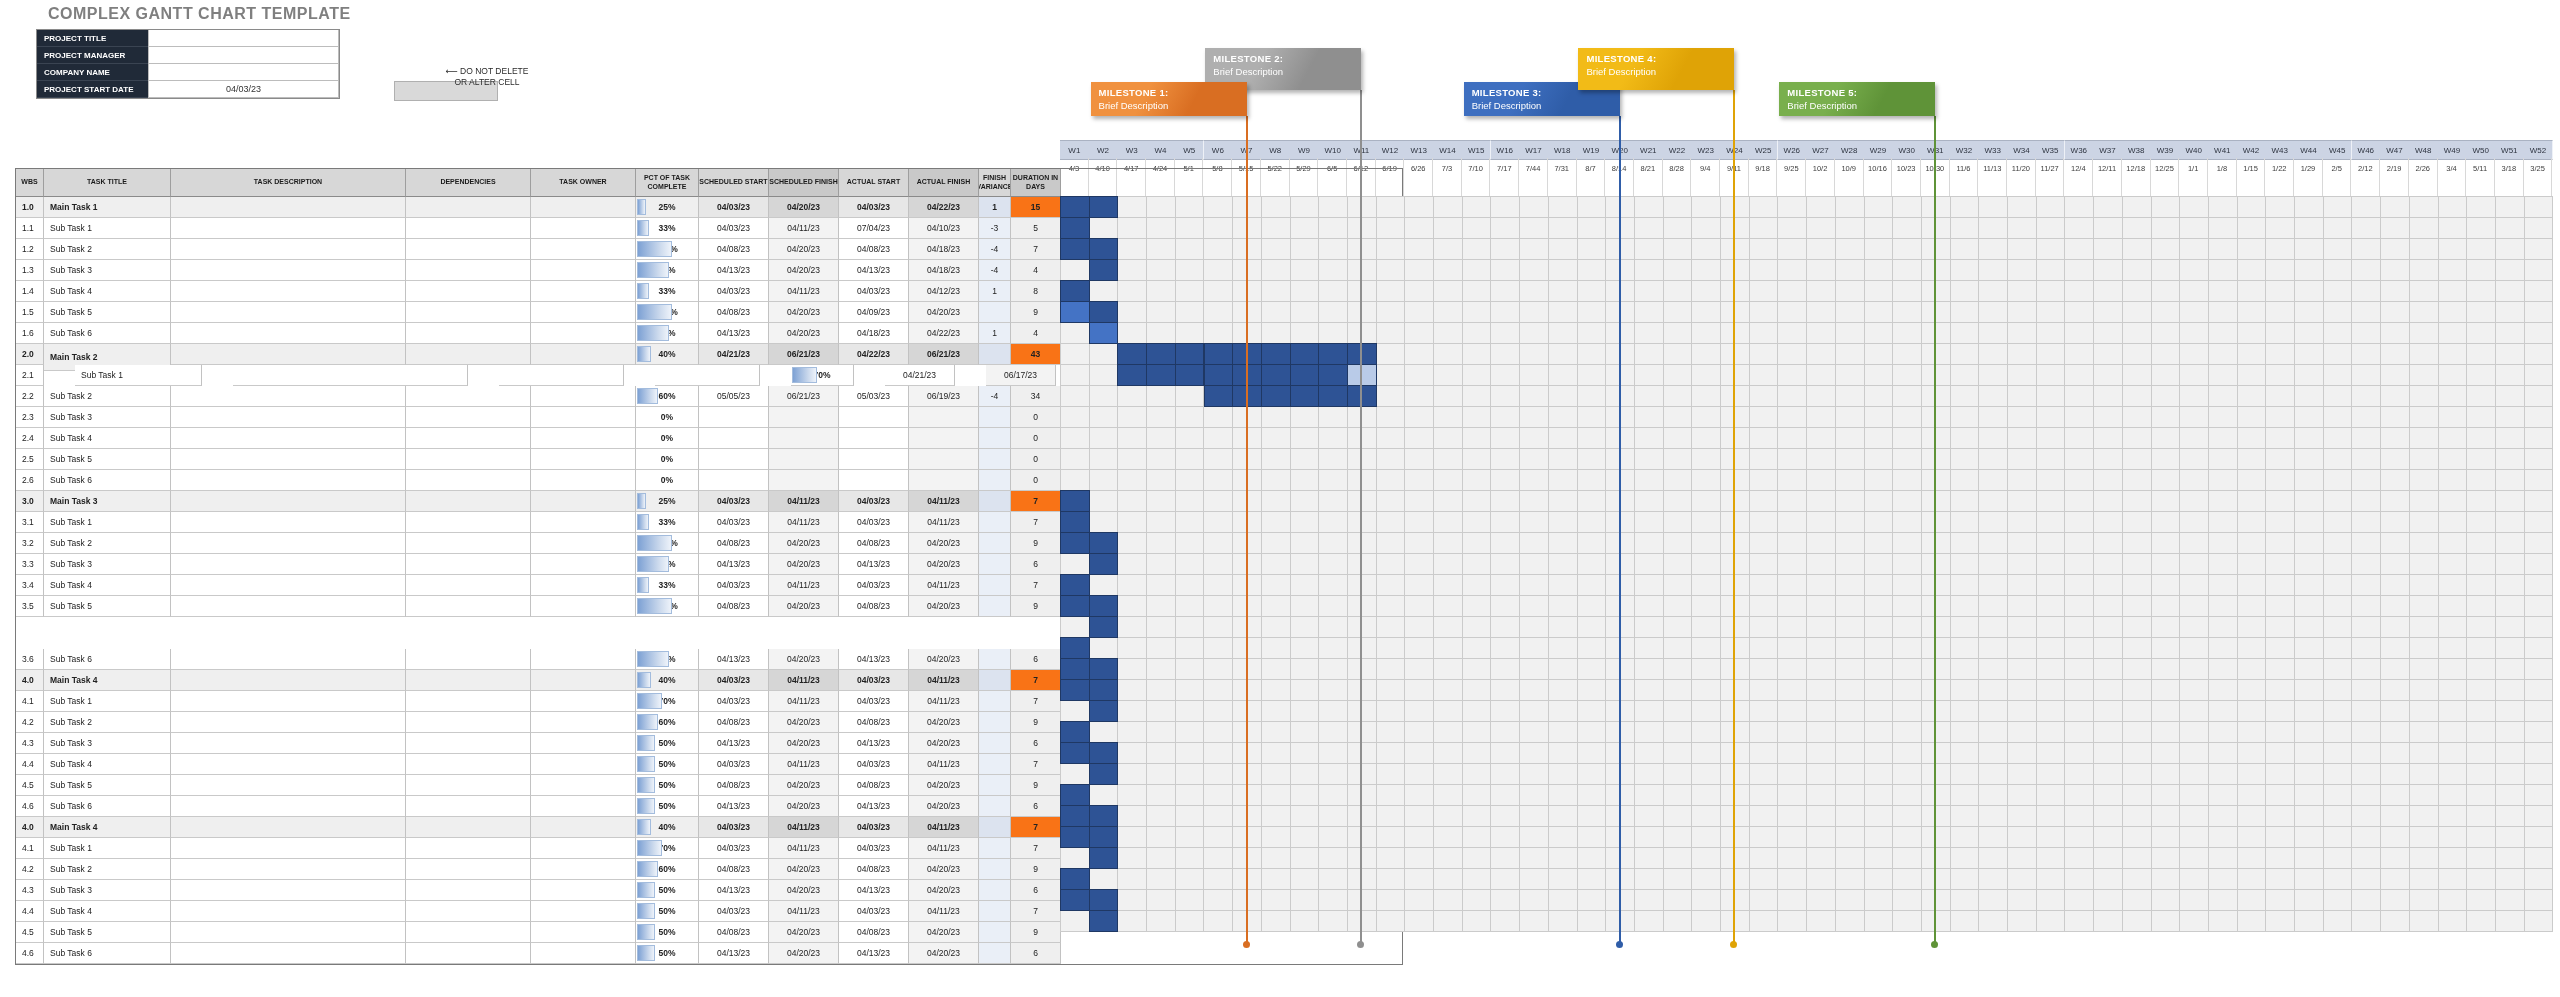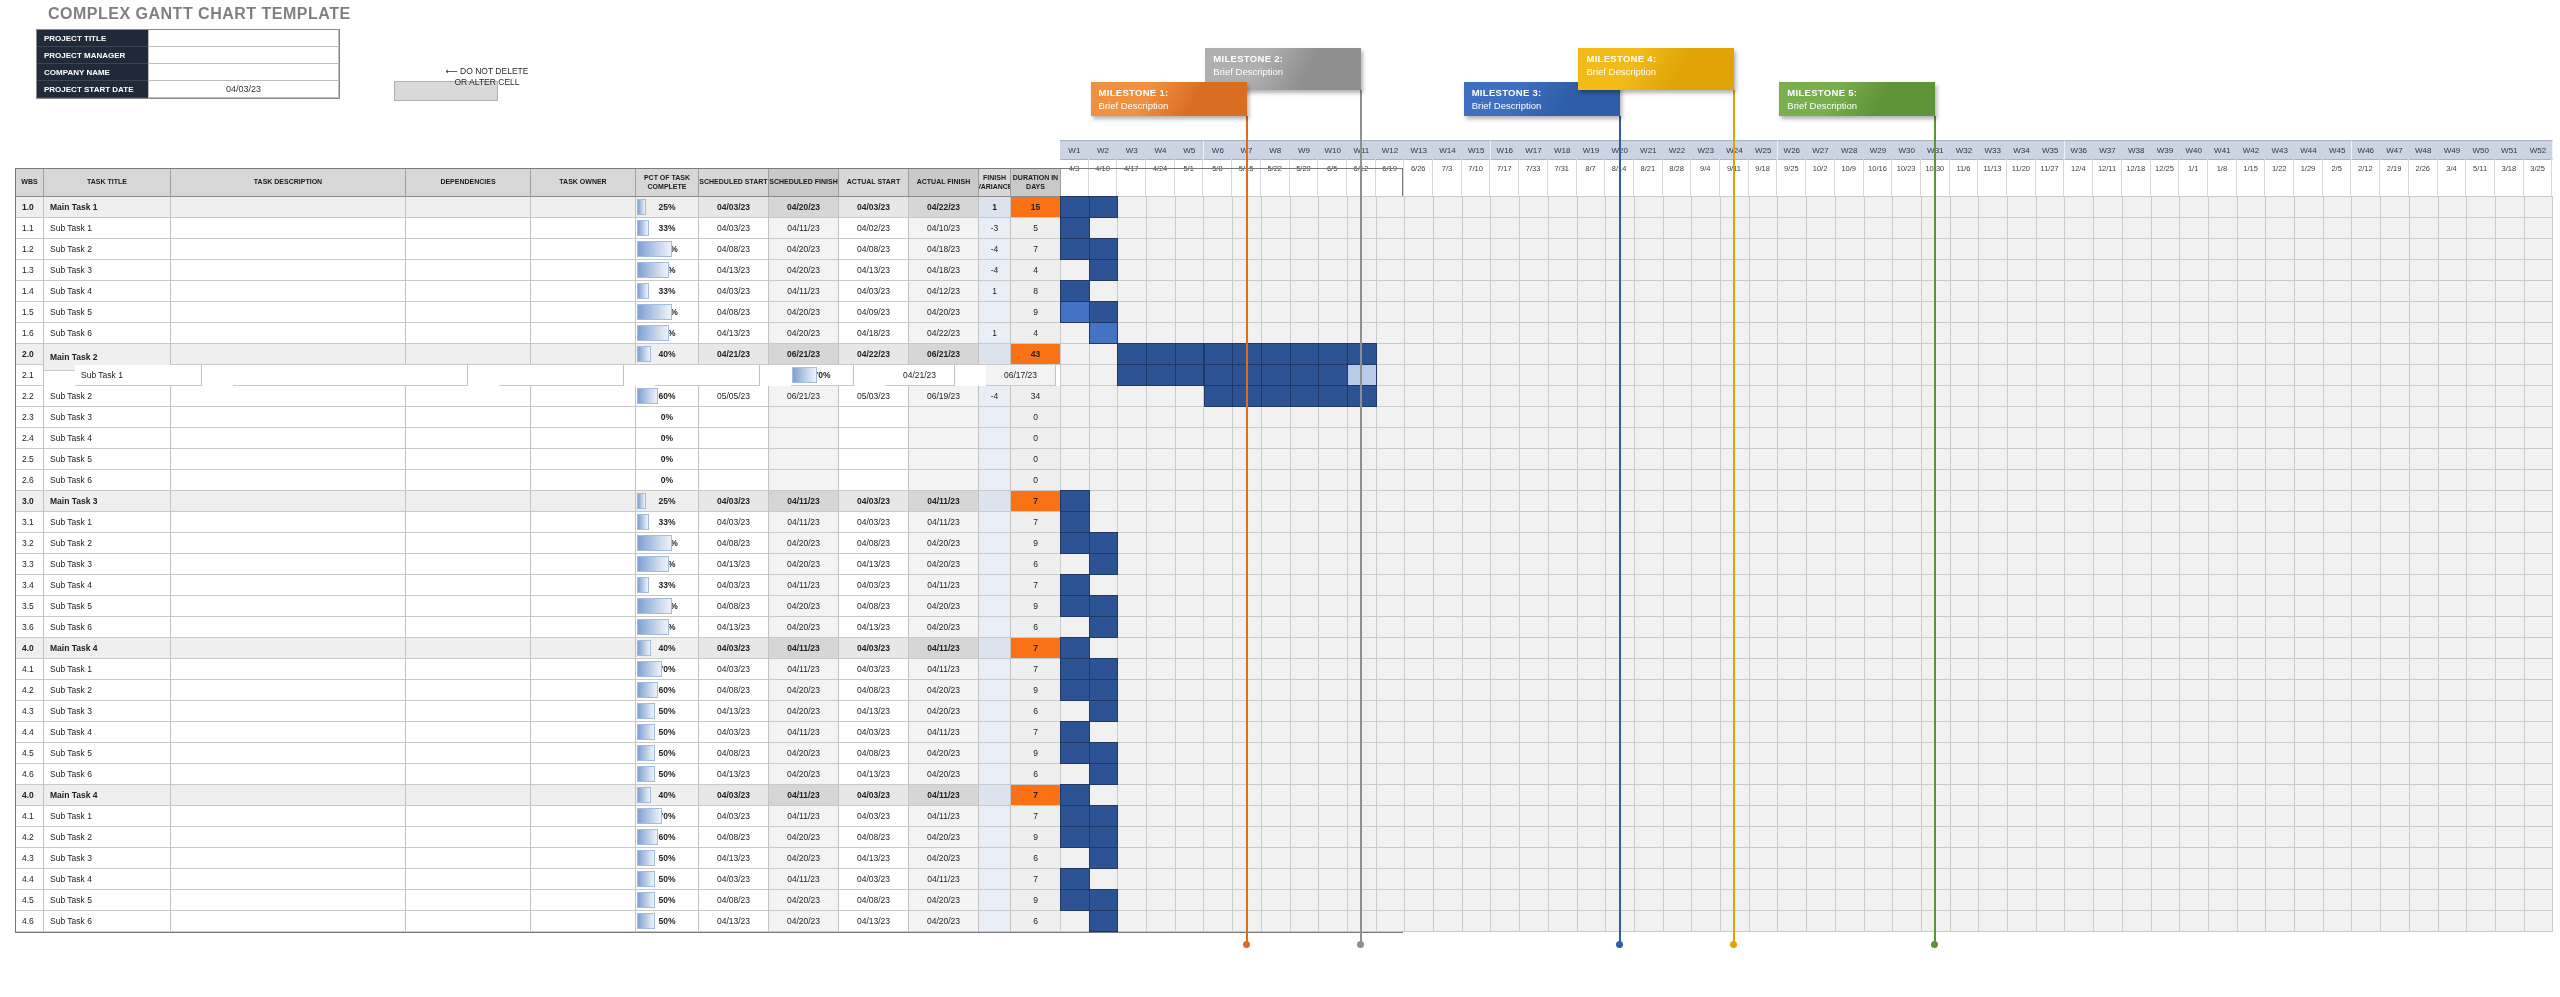--- a/index.html
+++ b/index.html
@@ -125,21 +125,21 @@
       <div class="dt" style="left: 1375.7px; top: 158px; width: 28.7px;">6/19</div>
       <div class="wk" style="left: 1404.4px; top: 140px; width: 28.7px;">W13</div>
       <div class="dt" style="left: 1404.4px; top: 158px; width: 28.7px;">6/26</div>
       <div class="wk" style="left: 1433.1px; top: 140px; width: 28.7px;">W14</div>
       <div class="dt" style="left: 1433.1px; top: 158px; width: 28.7px;">7/3</div>
       <div class="wk" style="left: 1461.8px; top: 140px; width: 28.7px;">W15</div>
       <div class="dt" style="left: 1461.8px; top: 158px; width: 28.7px;">7/10</div>
       <div class="wk" style="left: 1490.5px; top: 140px; width: 28.7px;">W16</div>
       <div class="dt" style="left: 1490.5px; top: 158px; width: 28.7px;">7/17</div>
       <div class="wk" style="left: 1519.2px; top: 140px; width: 28.7px;">W17</div>
-      <div class="dt" style="left: 1519.2px; top: 158px; width: 28.7px;">7/33</div>
+      <div class="dt" style="left: 1519.2px; top: 158px; width: 28.7px;">7/44</div>
       <div class="wk" style="left: 1547.9px; top: 140px; width: 28.7px;">W18</div>
       <div class="dt" style="left: 1547.9px; top: 158px; width: 28.7px;">7/31</div>
       <div class="wk" style="left: 1576.6px; top: 140px; width: 28.7px;">W19</div>
       <div class="dt" style="left: 1576.6px; top: 158px; width: 28.7px;">8/7</div>
       <div class="wk" style="left: 1605.3px; top: 140px; width: 28.7px;">W20</div>
       <div class="dt" style="left: 1605.3px; top: 158px; width: 28.7px;">8/14</div>
       <div class="wk" style="left: 1634px; top: 140px; width: 28.7px;">W21</div>
       <div class="dt" style="left: 1634px; top: 158px; width: 28.7px;">8/21</div>
       <div class="wk" style="left: 1662.7px; top: 140px; width: 28.7px;">W22</div>
       <div class="dt" style="left: 1662.7px; top: 158px; width: 28.7px;">8/28</div>
@@ -235,21 +235,21 @@
       </div>
       <div class="t-row" style="height: 21px;">
         <div class="t-cell c-wbs al" style="width: 28px; height: 21px;">1.1</div>
         <div class="t-cell c-title al" style="width: 127px; height: 21px;">Sub Task 1</div>
         <div class="t-cell c-desc al" style="width: 235px; height: 21px;"></div>
         <div class="t-cell c-dep al" style="width: 125px; height: 21px;"></div>
         <div class="t-cell c-owner al" style="width: 105px; height: 21px;"></div>
         <div class="t-cell c-pct" style="width: 63px; height: 21px;">33%<div class="databar" style="width: 11.55px;"></div></div>
         <div class="t-cell c-ss ac" style="width: 70px; height: 21px;">04/03/23</div>
         <div class="t-cell c-sf ac" style="width: 70px; height: 21px;">04/11/23</div>
-        <div class="t-cell c-as ac" style="width: 70px; height: 21px;">04/02/23</div>
+        <div class="t-cell c-as ac" style="width: 70px; height: 21px;">07/04/23</div>
         <div class="t-cell c-af ac" style="width: 70px; height: 21px;">04/10/23</div>
         <div class="t-cell c-var ac" style="width: 32px; height: 21px;">-3</div>
         <div class="t-cell c-dur ac" style="width: 50px; height: 21px;">5</div>
       </div>
       <div class="t-row" style="height: 21px;">
         <div class="t-cell c-wbs al" style="width: 28px; height: 21px;">1.2</div>
         <div class="t-cell c-title al" style="width: 127px; height: 21px;">Sub Task 2</div>
         <div class="t-cell c-desc al" style="width: 235px; height: 21px;"></div>
         <div class="t-cell c-dep al" style="width: 125px; height: 21px;"></div>
         <div class="t-cell c-owner al" style="width: 105px; height: 21px;"></div>
@@ -492,21 +492,21 @@
         <div class="t-cell c-dep al" style="width: 125px; height: 21px;"></div>
         <div class="t-cell c-owner al" style="width: 105px; height: 21px;"></div>
         <div class="t-cell c-pct" style="width: 63px; height: 21px;">100%<div class="databar" style="width: 35px;"></div></div>
         <div class="t-cell c-ss ac" style="width: 70px; height: 21px;">04/08/23</div>
         <div class="t-cell c-sf ac" style="width: 70px; height: 21px;">04/20/23</div>
         <div class="t-cell c-as ac" style="width: 70px; height: 21px;">04/08/23</div>
         <div class="t-cell c-af ac" style="width: 70px; height: 21px;">04/20/23</div>
         <div class="t-cell c-var ac" style="width: 32px; height: 21px;"></div>
         <div class="t-cell c-dur ac" style="width: 50px; height: 21px;">9</div>
       </div>
-      <div class="t-row" style="height: 21px;">
+      <div class="t-row" style="height: 21px; margin-top: 32px;">
         <div class="t-cell c-wbs al" style="width: 28px; height: 21px;">3.6</div>
         <div class="t-cell c-title al" style="width: 127px; height: 21px;">Sub Task 6</div>
         <div class="t-cell c-desc al" style="width: 235px; height: 21px;"></div>
         <div class="t-cell c-dep al" style="width: 125px; height: 21px;"></div>
         <div class="t-cell c-owner al" style="width: 105px; height: 21px;"></div>
         <div class="t-cell c-pct" style="width: 63px; height: 21px;">90%<div class="databar" style="width: 31.5px;"></div></div>
         <div class="t-cell c-ss ac" style="width: 70px; height: 21px;">04/13/23</div>
         <div class="t-cell c-sf ac" style="width: 70px; height: 21px;">04/20/23</div>
         <div class="t-cell c-as ac" style="width: 70px; height: 21px;">04/13/23</div>
         <div class="t-cell c-af ac" style="width: 70px; height: 21px;">04/20/23</div>

